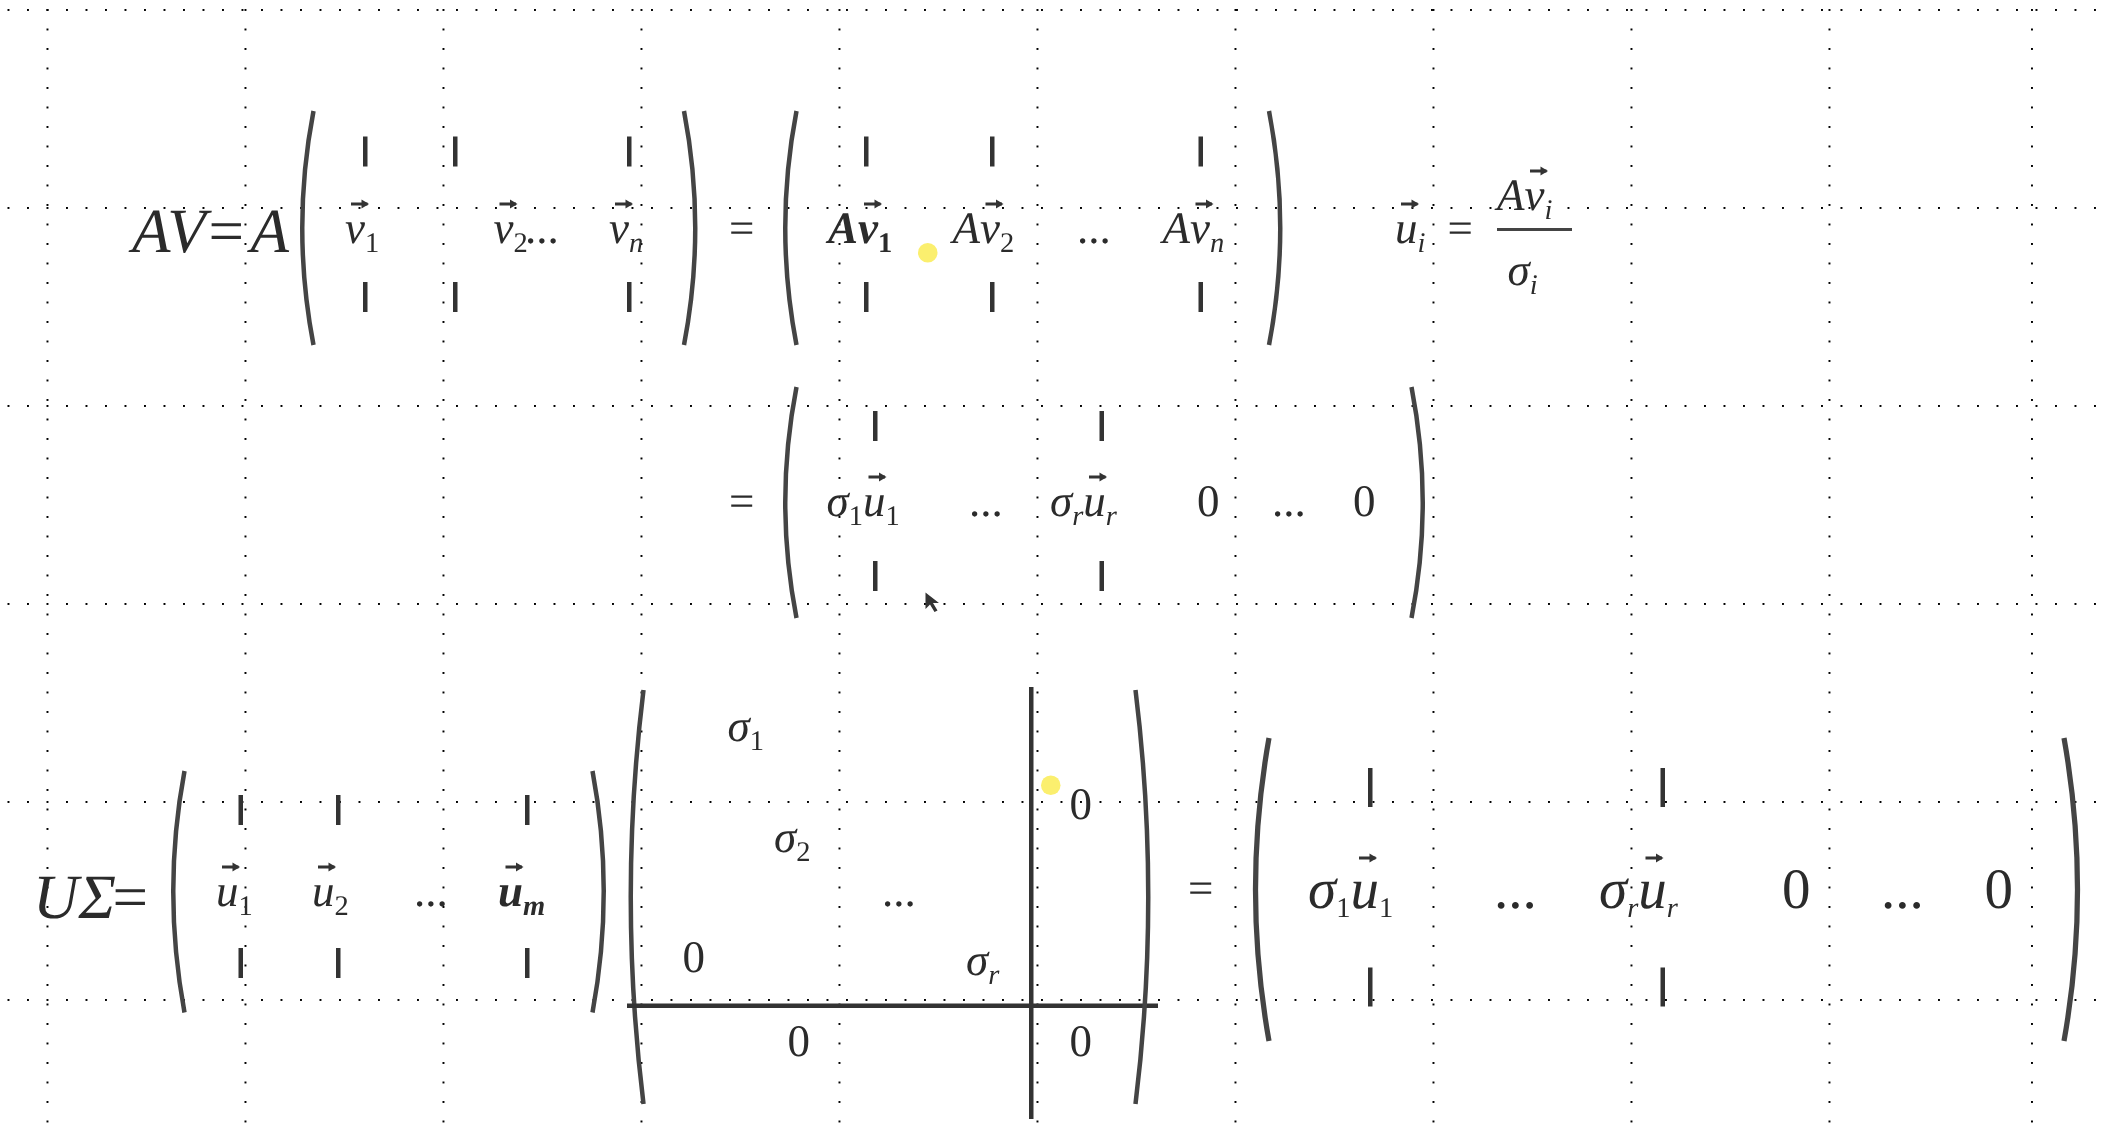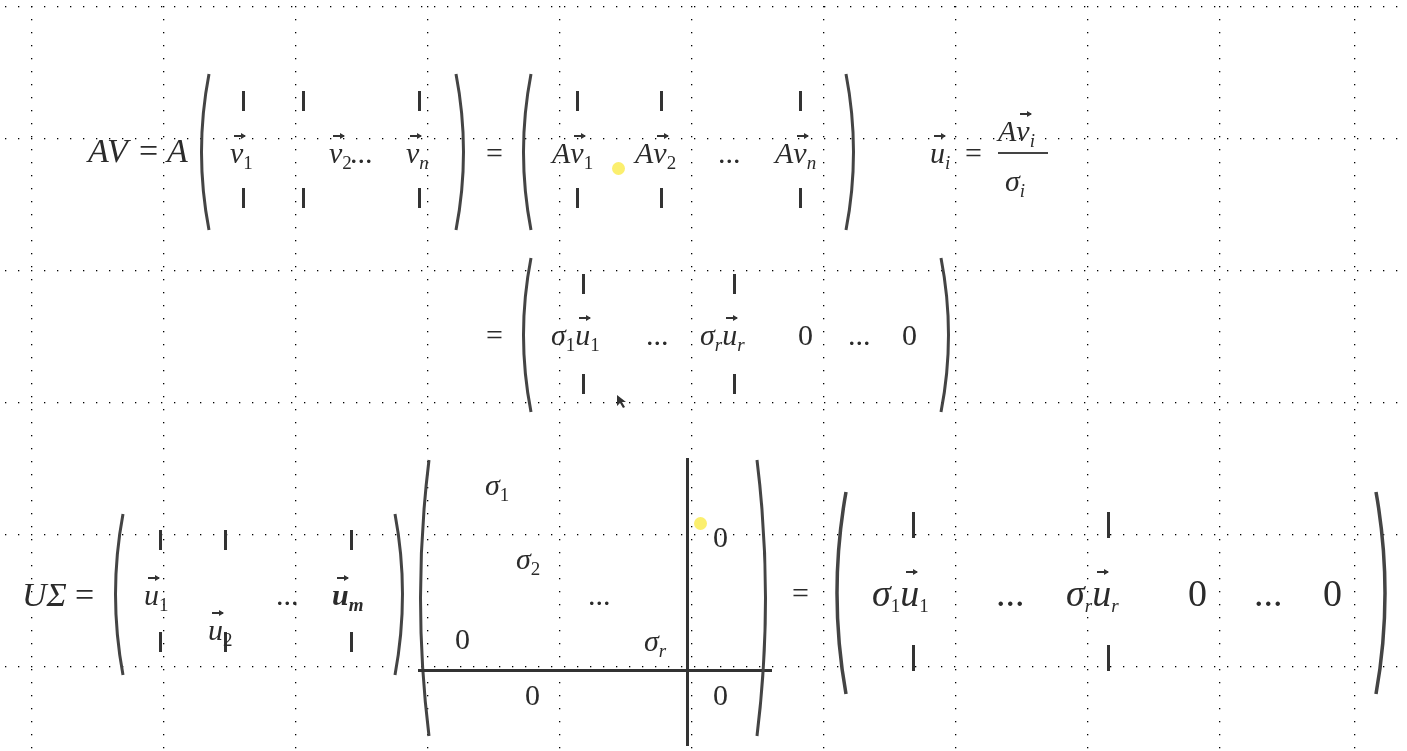--- a/index.html
+++ b/index.html
@@ -1,21 +1,21 @@
 <!DOCTYPE html>
 <html><head>
 <meta charset="utf-8">
 <style>
   html,body{margin:0;padding:0;background:#ffffff;}
   body{width:1407px;height:751px;position:relative;overflow:hidden;
        font-family:"Liberation Serif","DejaVu Serif",serif;color:#2b2b2b;}
   #grid{position:absolute;left:0;top:0;width:1407px;height:751px;}
   .t{position:absolute;white-space:nowrap;line-height:1;}
   .it{font-style:italic;}
-  .big{font-size:34px;}
+  .big{font-size:42px;}
   .mid{font-size:30px;}
   .sub{font-size:19px;font-style:normal;vertical-align:-6px;}
   .subi{font-size:19px;font-style:italic;vertical-align:-6px;}
   .vec{position:relative;display:inline-block;}
   .vec::before{content:"";position:absolute;left:28%;top:-3px;width:11px;height:2px;background:#333;}
   .vec::after{content:"";position:absolute;left:calc(28% + 7px);top:-5px;border-left:5px solid #333;border-top:3px solid transparent;border-bottom:3px solid transparent;}
   .bar{position:absolute;width:3px;height:20px;background:#333;}
   .paren{position:absolute;}
   .hline{position:absolute;height:3px;background:#333;}
   .vline{position:absolute;width:3px;background:#333;}
@@ -1340,21 +1340,21 @@
   <span class="t mid" style="left:486px;top:138px;">=</span>
   <svg class="paren" style="left:514px;top:72px;" width="20" height="160">
       <path d="M17 2 Q2 80 17 158" stroke="#444" stroke-width="3" fill="none"></path>
     </svg>
   <div class="bar" style="left:576px;top:91px;"></div>
   <div class="bar" style="left:576px;top:188px;"></div>
   <div class="bar" style="left:660px;top:91px;"></div>
   <div class="bar" style="left:660px;top:188px;"></div>
   <div class="bar" style="left:799px;top:91px;"></div>
   <div class="bar" style="left:799px;top:188px;"></div>
-  <span class="t mid it" style="left:552px;top:138px;"><span>A</span><span class="vec">v</span><span class="sub">1</span></span>
+  <span class="t mid it" style="left:552px;top:138px;font-weight:bold;"><span>A</span><span class="vec">v</span><span class="sub">1</span></span>
   <span class="t mid it" style="left:635px;top:138px;"><span>A</span><span class="vec">v</span><span class="sub">2</span></span>
   <span class="t mid" style="left:718px;top:138px;">...</span>
   <span class="t mid it" style="left:775px;top:138px;"><span>A</span><span class="vec">v</span><span class="subi">n</span></span>
   <svg class="paren" style="left:843px;top:72px;" width="20" height="160">
       <path d="M3 2 Q18 80 3 158" stroke="#444" stroke-width="3" fill="none"></path>
     </svg>
 </div>
 
 <div>
   <span class="t mid it" style="left:930px;top:138px;"><span class="vec">u</span><span class="subi">i</span></span>
@@ -1390,21 +1390,21 @@
   <svg class="paren" style="left:106px;top:512px;" width="20" height="165">
       <path d="M17 2 Q2 82 17 163" stroke="#444" stroke-width="3" fill="none"></path>
     </svg>
   <div class="bar" style="left:159px;top:530px;"></div>
   <div class="bar" style="left:159px;top:632px;"></div>
   <div class="bar" style="left:224px;top:530px;"></div>
   <div class="bar" style="left:224px;top:632px;"></div>
   <div class="bar" style="left:350px;top:530px;"></div>
   <div class="bar" style="left:350px;top:632px;"></div>
   <span class="t mid it" style="left:144px;top:580px;"><span class="vec">u</span><span class="sub">1</span></span>
-  <span class="t mid it" style="left:208px;top:580px;margin-top:35px;"><span class="vec">u</span><span class="sub">2</span></span>
+  <span class="t mid it" style="left:208px;top:580px;"><span class="vec">u</span><span class="sub">2</span></span>
   <span class="t mid" style="left:276px;top:580px;">...</span>
   <span class="t mid it" style="left:332px;top:580px;font-weight:bold;"><span class="vec">u</span><span class="subi">m</span></span>
   <svg class="paren" style="left:392px;top:512px;" width="20" height="165">
       <path d="M3 2 Q18 82 3 163" stroke="#444" stroke-width="3" fill="none"></path>
     </svg>
 
   <svg class="paren" style="left:410px;top:458px;" width="22" height="280">
       <path d="M19 2 Q2 140 19 278" stroke="#444" stroke-width="3" fill="none"></path>
     </svg>
   <span class="t mid it" style="left:448px;top:470px;margin-left:37px;"><span>σ</span><span class="sub">1</span></span>

